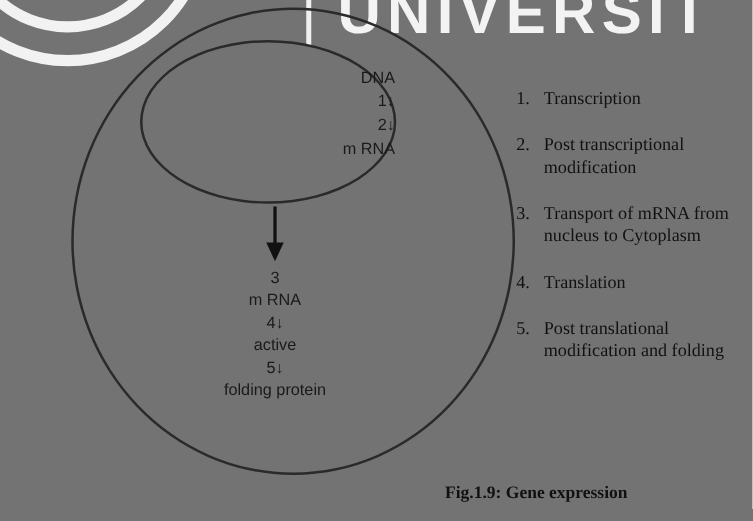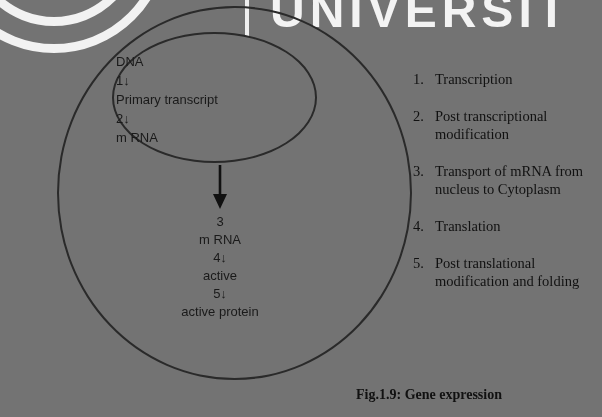--- a/index.html
+++ b/index.html
@@ -20,21 +20,21 @@
   
   .cell{
     position:absolute;left:57px;top:6px;width:355px;height:374px;
     border:2px solid #2a2a2a;border-radius:50%;box-sizing:border-box;
   }
   .nucleus{
     position:absolute;left:112px;top:32px;width:205px;height:131px;
     border:2px solid #2a2a2a;border-radius:50%;box-sizing:border-box;
   }
   .ntext{
-    position:absolute;left:116px;top:52px;width:200px;text-align:left;
+    position:absolute;left:116px;top:52px;width:200px;text-align:right;
     font-size:13px;line-height:19px;color:#1a1a1a;
   }
   .ctext{
     position:absolute;left:120px;top:213px;width:200px;text-align:center;
     font-size:13px;line-height:18px;color:#1a1a1a;
   }
   .arrow-svg{position:absolute;left:210px;top:165px;}
 
   
   .legend{
@@ -62,37 +62,36 @@
   <div class="wm-bar"></div>
   <div class="wm-text">UNIVERSIT</div>
 
   <div class="cell"></div>
 
   <div class="nucleus"></div>
 
   <div class="ntext">
     <div>DNA</div>
     <div>1↓</div>
-    <div>Primary transcript</div>
     <div>2↓</div>
     <div>m RNA</div>
   </div>
 
   <svg class="arrow-svg" width="20" height="46" viewBox="0 0 20 46">
     <line x1="10" y1="0" x2="10" y2="30" stroke="#111" stroke-width="2.6"></line>
     <polygon points="3,29 17,29 10,44" fill="#111"></polygon>
   </svg>
 
   <div class="ctext">
     <div>3</div>
     <div>m RNA</div>
     <div>4↓</div>
     <div>active</div>
     <div>5↓</div>
-    <div>active protein</div>
+    <div>folding protein</div>
   </div>
 
   <div class="legend">
     <div class="item">
       <span class="num">1.</span>
       <span class="txt">Transcription</span>
     </div>
     <div class="item">
       <span class="num">2.</span>
       <span class="txt">Post transcriptional modification</span>

